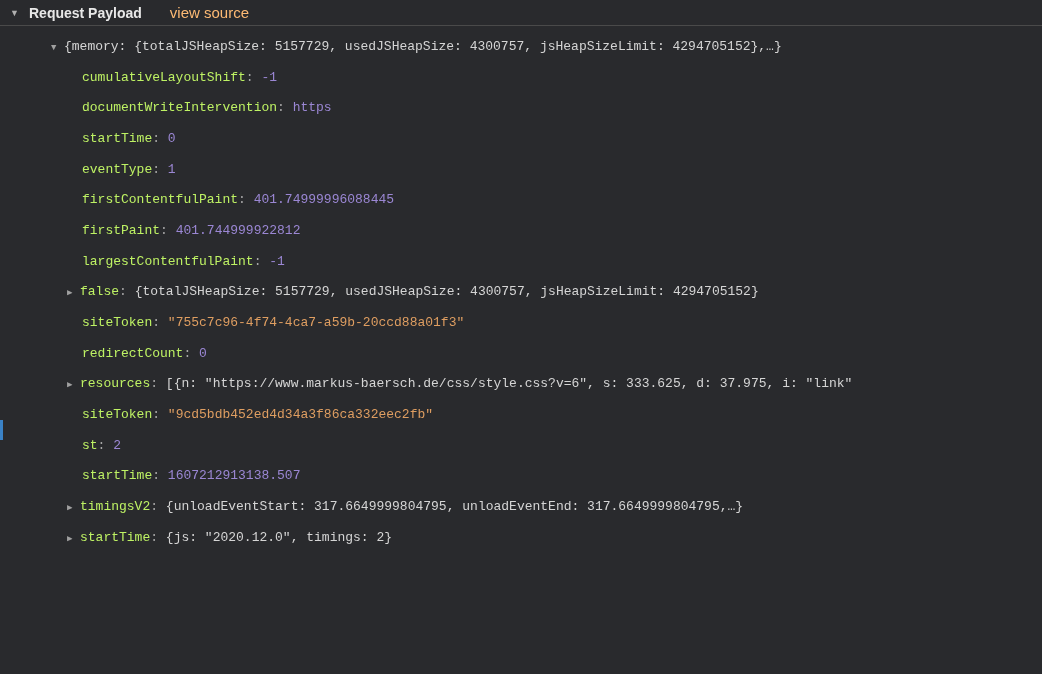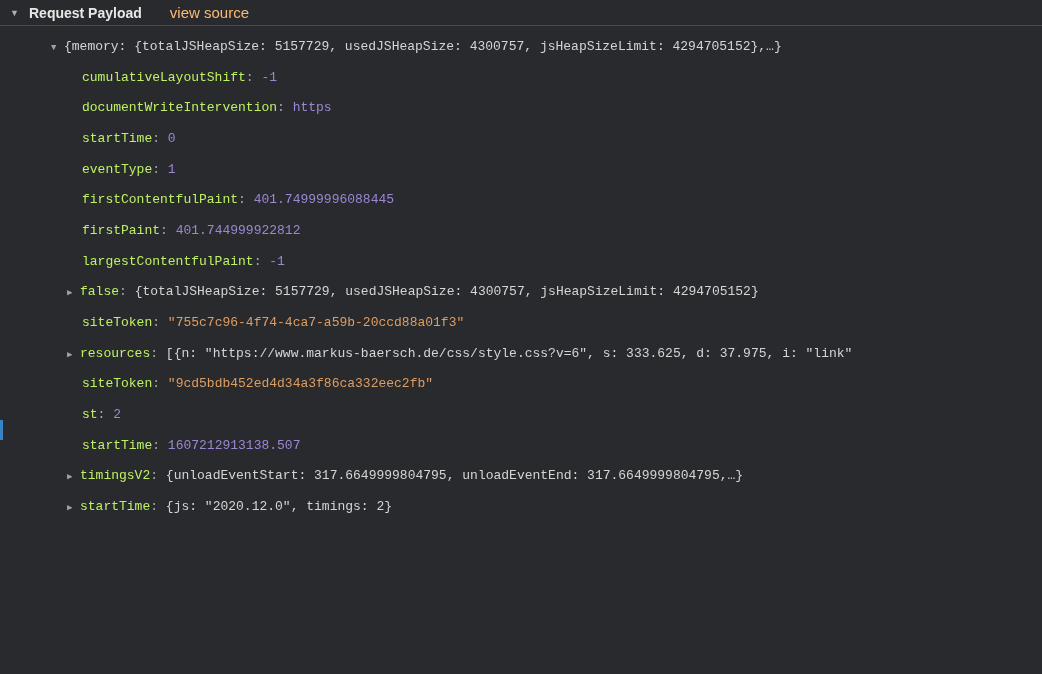--- a/index.html
+++ b/index.html
@@ -128,20 +128,23 @@
 
 
   <div class="row indent1b">
     <span class="tri right"></span><span class="key">false</span><span class="colon">: </span><span class="summary">{totalJSHeapSize: 5157729, usedJSHeapSize: 4300757, jsHeapSizeLimit: 4294705152}</span>
   </div>
 
   <div class="row indent1">
     <span class="key">siteToken</span><span class="colon">: </span><span class="str">"755c7c96-4f74-4ca7-a59b-20ccd88a01f3"</span>
   </div>
 
+  <div class="row indent1">
+    <span class="key">redirectCount</span><span class="colon">: </span><span class="num">0</span>
+  </div>
 
 
   <div class="row indent1b">
     <span class="tri right"></span><span class="key">resources</span><span class="colon">: </span><span class="summary">[{n: "https://www.markus-baersch.de/css/style.css?v=6", s: 333.625, d: 37.975, i: "link"</span>
   </div>
 
   <div class="row indent1">
     <span class="key">siteToken</span><span class="colon">: </span><span class="str">"9cd5bdb452ed4d34a3f86ca332eec2fb"</span>
   </div>
 

